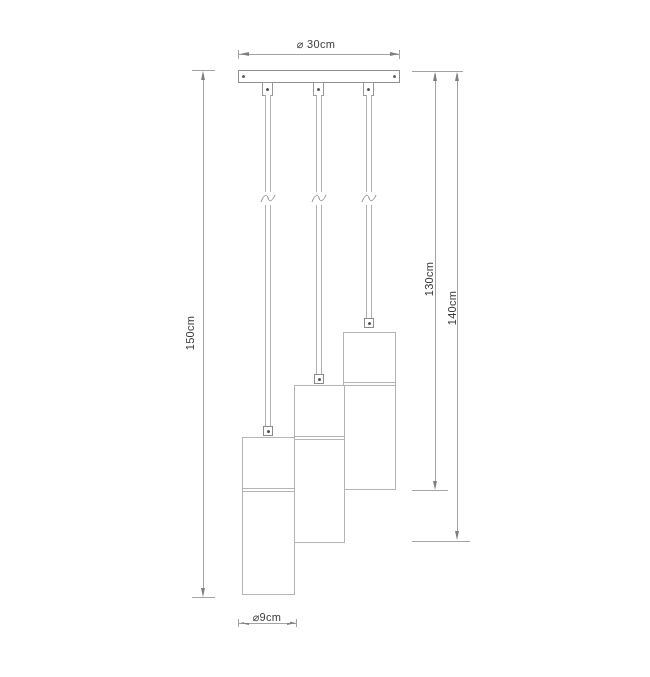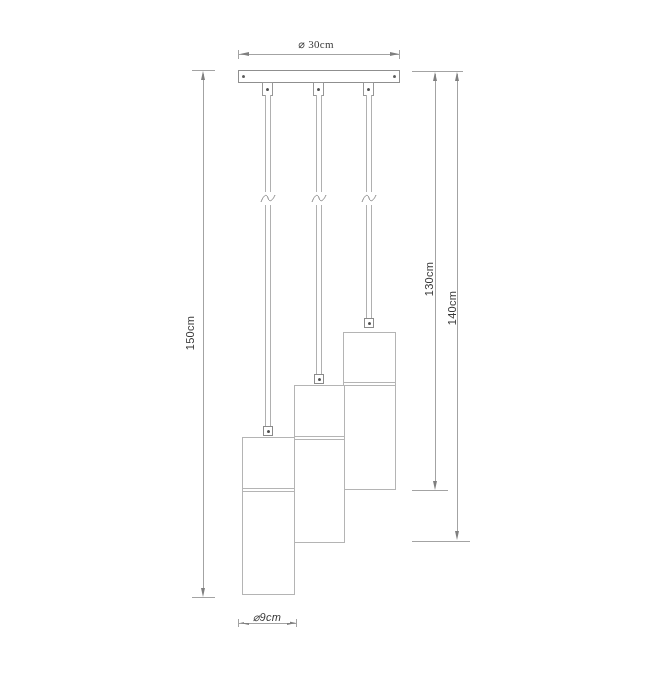--- a/index.html
+++ b/index.html
@@ -66,21 +66,21 @@
     position: absolute; left: -1px; right: -1px; height: 4px;
     border-top: 1px solid #b4b4b4; border-bottom: 1px solid #b4b4b4;
   }
   .label-bg { background: #ffffff; padding: 0 2px; }
 </style>
 </head>
 <body>
 
 <div class="stage">
 
-  <div class="dim-label" style="left:284px; top:38px; width:64px;font-family:Liberation Serif, serif;">⌀ 30cm</div>
+  <div class="dim-label" style="left:284px; top:38px; width:64px;">⌀ 30cm</div>
   <div class="hline" style="left:238px; top:54px; width:162px;"></div>
   <div class="vtick" style="left:238px; top:50px; height:9px;"></div>
   <div class="vtick" style="left:399px; top:50px; height:9px;"></div>
   <div class="arr arr-left" style="left:240px; top:52px;"></div>
   <div class="arr arr-right" style="left:390px; top:52px;"></div>
 
   <div class="canopy">
     <div class="screw" style="left:3px; top:4px;"></div>
     <div class="screw" style="right:3px; top:4px;"></div>
   </div>
@@ -150,15 +150,15 @@
   <div class="arr arr-up" style="left:455px; top:72px;"></div>
   <div class="arr arr-down" style="left:455px; top:531px;"></div>
   <div class="htick" style="left:412px; top:541px; width:58px;"></div>
   <div class="dim-label rot" style="left:422px; top:302px; width:60px;">140cm</div>
 
   <div class="hline" style="left:238px; top:623px; width:59px;"></div>
   <div class="vtick" style="left:238px; top:619px; height:8px;"></div>
   <div class="vtick" style="left:296px; top:619px; height:8px;"></div>
   <div class="arr arr-left" style="left:240px; top:621px;"></div>
   <div class="arr arr-right" style="left:287px; top:621px;"></div>
-  <div class="dim-label label-bg" style="left:244px; top:611px; width:46px;font-style:italic;">⌀9cm</div>
+  <div class="dim-label label-bg" style="left:244px; top:611px; width:46px;">⌀9cm</div>
 
 </div>
 
 </body></html>

